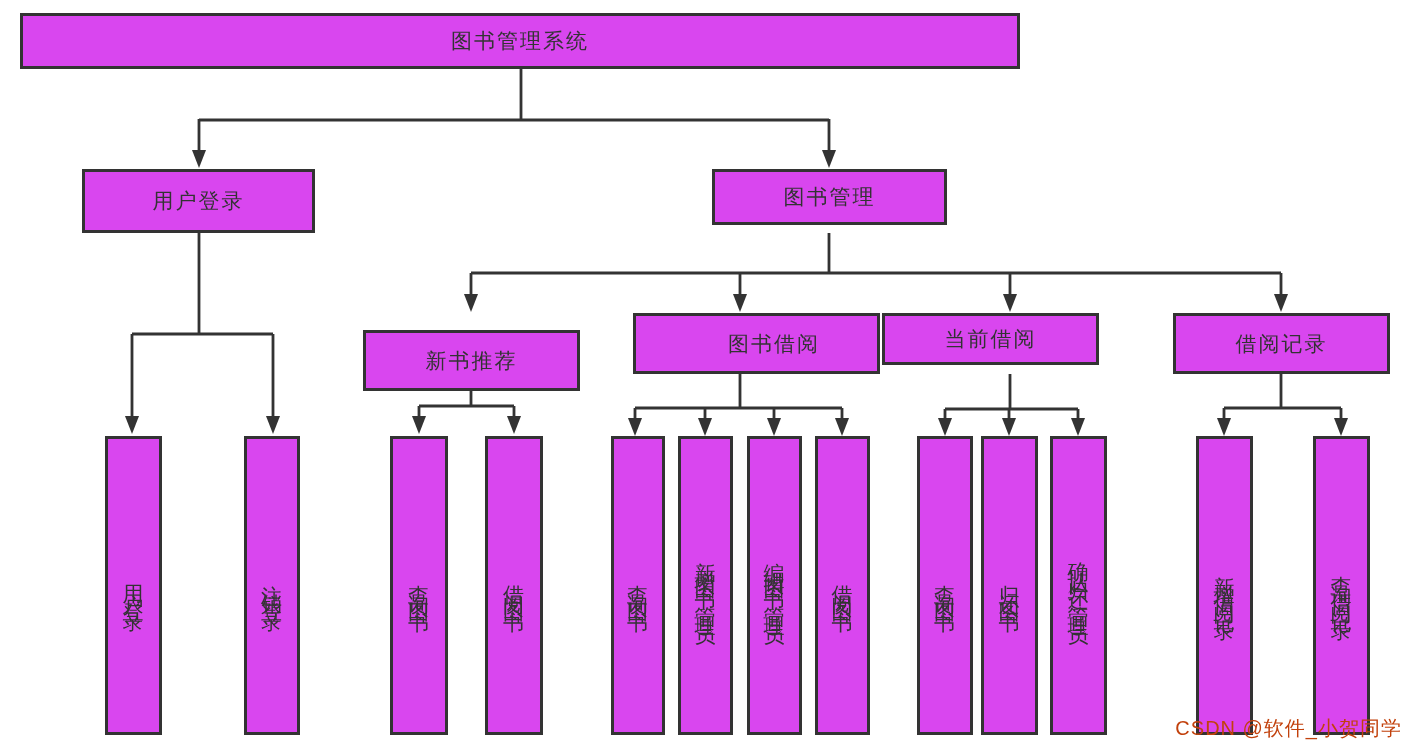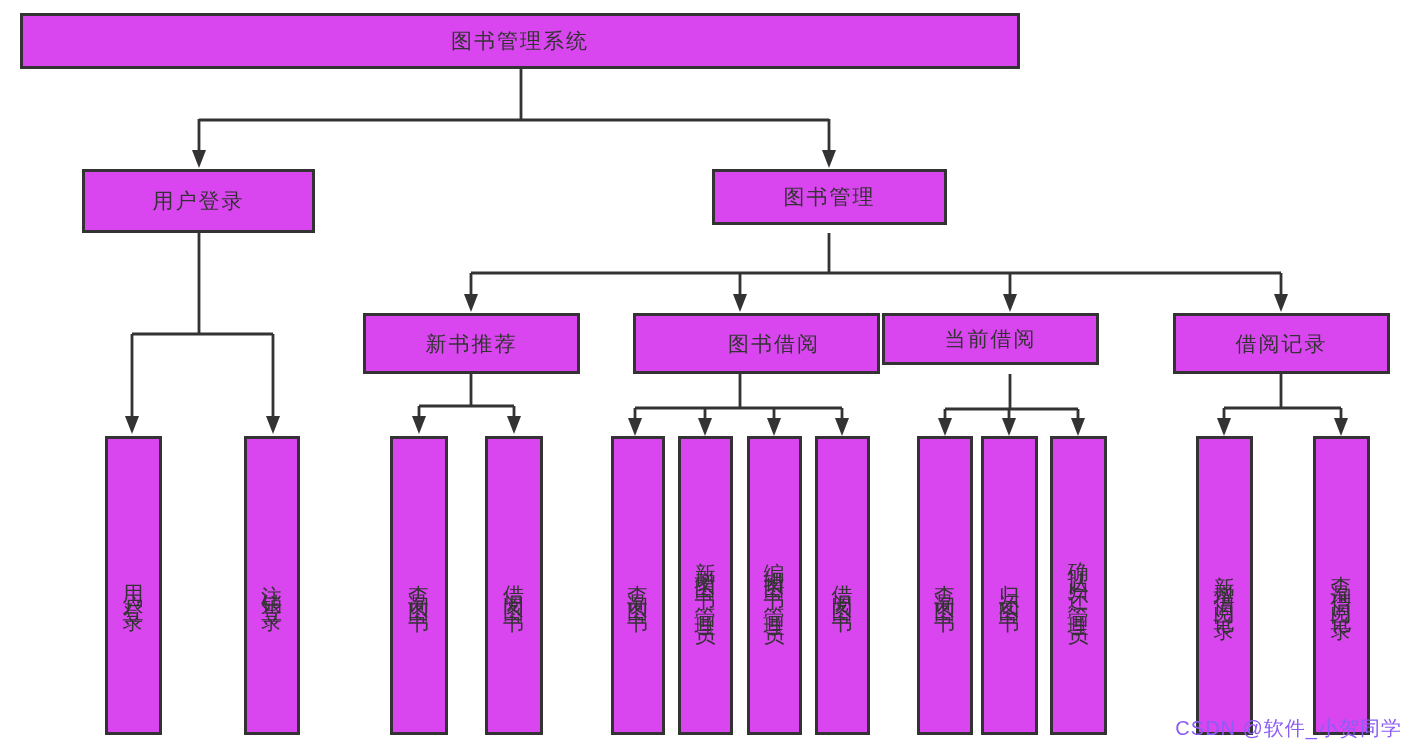--- a/index.html
+++ b/index.html
@@ -36,21 +36,21 @@
     position:absolute;left:0;top:0;width:1405px;height:747px;
   }
   #connectors path{stroke:#333333;stroke-width:2.8;fill:none;}
   #connectors polygon{fill:#333333;stroke:none;}
   .watermark{
     position:absolute;
     left:1150px;top:715px;
     width:252px;
     font-size:20px;
     letter-spacing:1px;
-    color:#8b5cf6;
+    color:#c2410c;
     white-space:nowrap;
     text-align:right;
   }
 </style>
 </head>
 <body>
 
 <div id="canvas">
 
   <svg id="connectors" viewBox="0 0 1405 747" xmlns="http://www.w3.org/2000/svg">
@@ -93,21 +93,21 @@
     <span>图书管理系统</span>
   </div>
 
   <div class="node hbox" style="left:82px;top:169px;width:233px;height:64px;">
     <span>用户登录</span>
   </div>
   <div class="node hbox" style="left:712px;top:169px;width:235px;height:56px;">
     <span>图书管理</span>
   </div>
 
-  <div class="node hbox" style="left:363px;top:313px;width:217px;height:61px;">
+  <div class="node hbox" style="left:363px;top:330px;width:217px;height:61px;">
     <span>新书推荐</span>
   </div>
   <div class="node hbox" style="left:633px;top:313px;width:247px;height:61px;padding-left:35px;">
     <span>图书借阅</span>
   </div>
   <div class="node hbox" style="left:882px;top:313px;width:217px;height:52px;">
     <span>当前借阅</span>
   </div>
   <div class="node hbox" style="left:1173px;top:313px;width:217px;height:61px;">
     <span>借阅记录</span>

